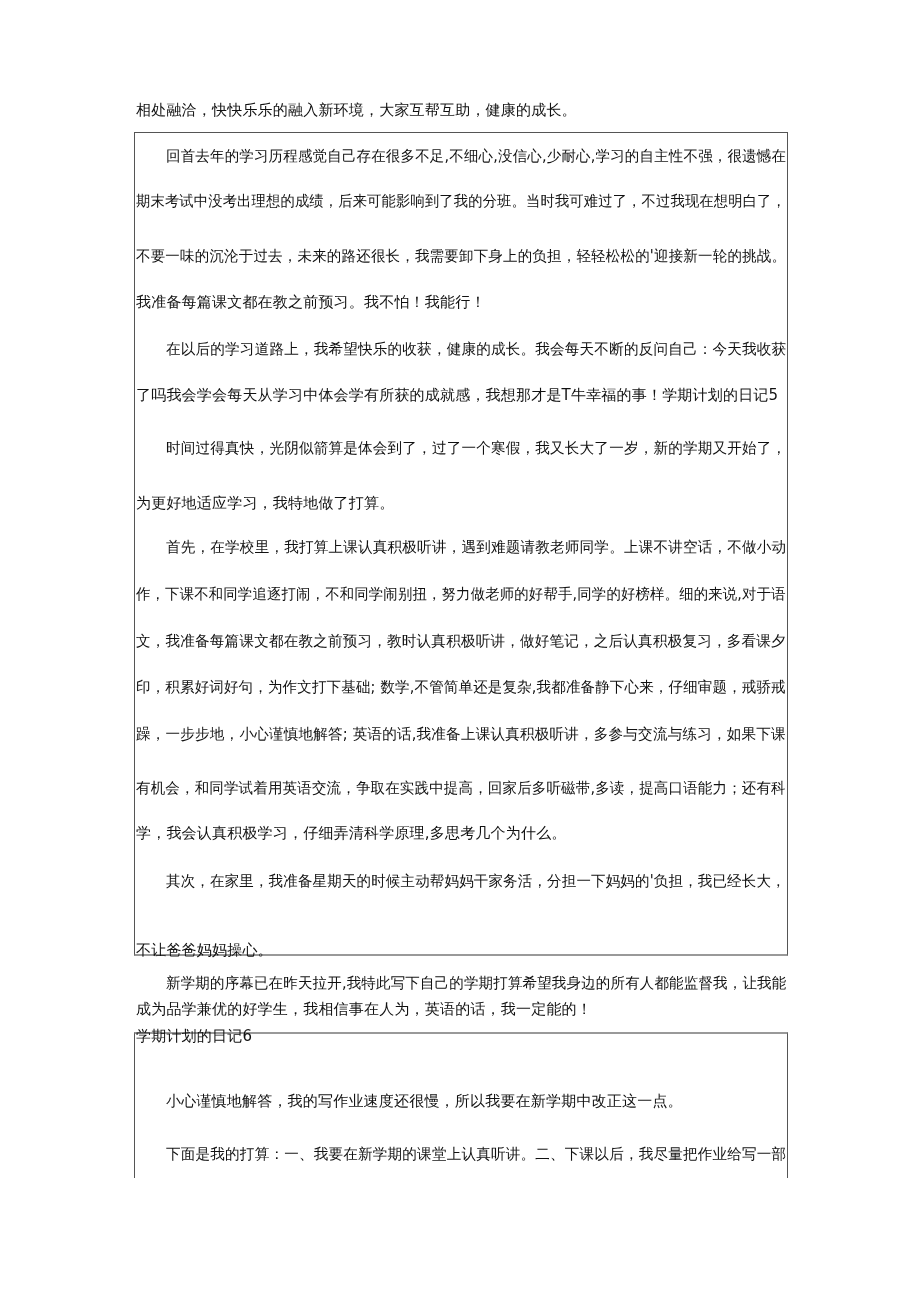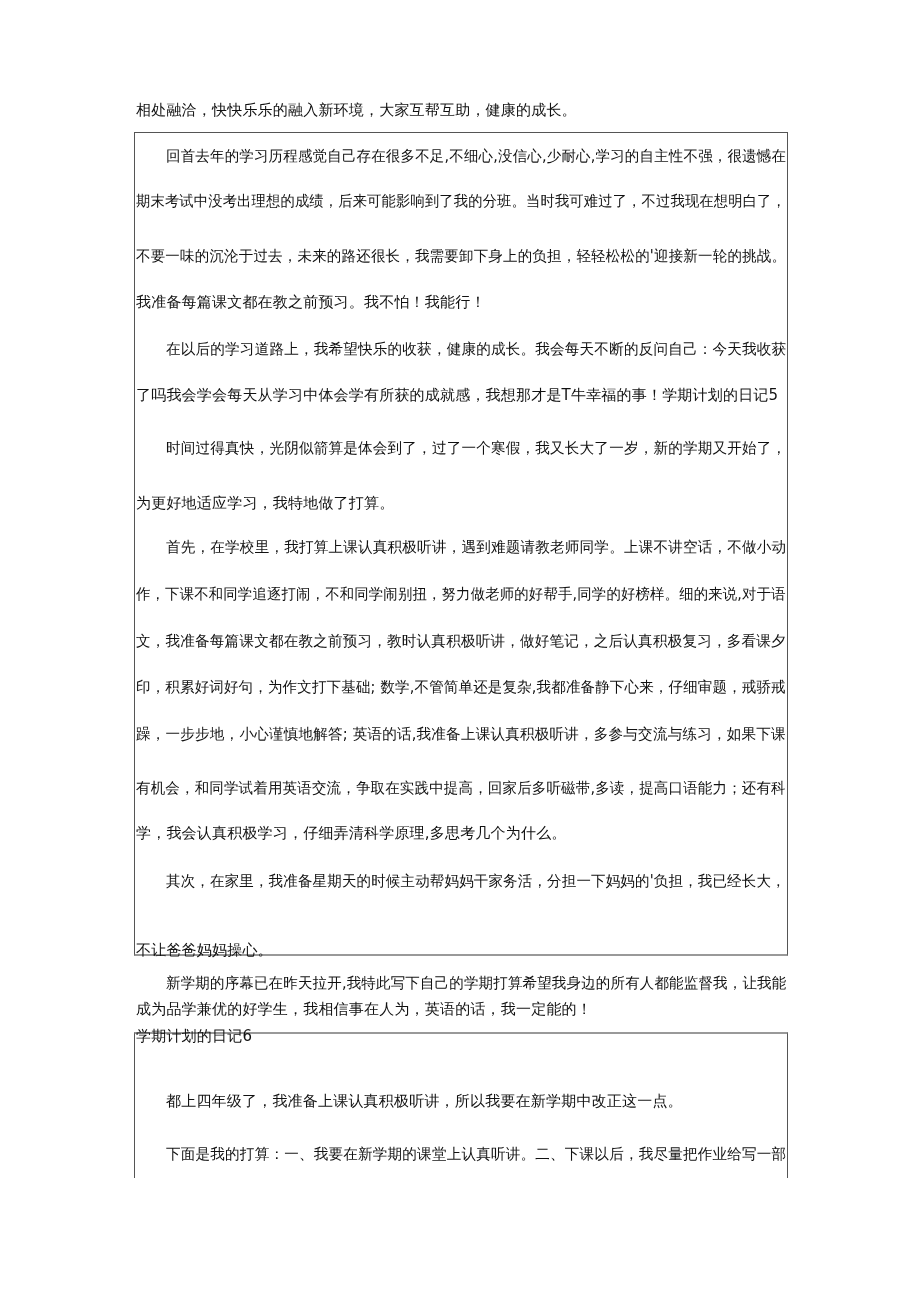--- a/index.html
+++ b/index.html
@@ -31,15 +31,15 @@
     <div class="line" style="left: 136px; top: 631px; transform-origin: left top; transform: scaleX(0.971599);">文，我准备每篇课文都在教之前预习，教时认真积极听讲，做好笔记，之后认真积极复习，多看课夕</div>
     <div class="line" style="left: 136px; top: 677px; transform-origin: left top; transform: scaleX(0.964392);">印，积累好词好句，为作文打下基础; 数学,不管简单还是复杂,我都准备静下心来，仔细审题，戒骄戒</div>
     <div class="line" style="left: 136px; top: 724px; transform-origin: left top; transform: scaleX(0.971599);">躁，一步步地，小心谨慎地解答; 英语的话,我准备上课认真积极听讲，多参与交流与练习，如果下课</div>
     <div class="line" style="left: 136px; top: 778px; transform-origin: left top; transform: scaleX(0.964392);">有机会，和同学试着用英语交流，争取在实践中提高，回家后多听磁带,多读，提高口语能力；还有科</div>
     <div class="line" style="left: 136px; top: 823px; text-align: center;">学，我会认真积极学习，仔细弄清科学原理,多思考几个为什么。</div>
     <div class="line" style="left: 166px; top: 871px; transform-origin: left top; transform: scaleX(0.96423);">其次，在家里，我准备星期天的时候主动帮妈妈干家务活，分担一下妈妈的'负担，我已经长大，</div>
     <div class="line" style="left: 136px; top: 917px; margin-top: 23px;">不让爸爸妈妈操心。</div>
     <div class="line" style="left: 166px; top: 973px; transform-origin: left top; transform: scaleX(0.96423);">新学期的序幕已在昨天拉开,我特此写下自己的学期打算希望我身边的所有人都能监督我，让我能</div>
     <div class="line" style="left: 136px; top: 999px;">成为品学兼优的好学生，我相信事在人为，英语的话，我一定能的！</div>
     <div class="line" style="left: 136px; top: 1026px;">学期计划的日记6</div>
-    <div class="line" style="left: 166px; top: 1091px;">都上四年级了，我准备上课认真积极听讲，所以我要在新学期中改正这一点。</div>
+    <div class="line" style="left: 166px; top: 1091px;">小心谨慎地解答，我的写作业速度还很慢，所以我要在新学期中改正这一点。</div>
     <div class="line" style="left: 166px; top: 1144px; transform-origin: left top; transform: scaleX(0.971787);">下面是我的打算：一、我要在新学期的课堂上认真听讲。二、下课以后，我尽量把作业给写一部</div>
   </div>
 
 </body></html>

